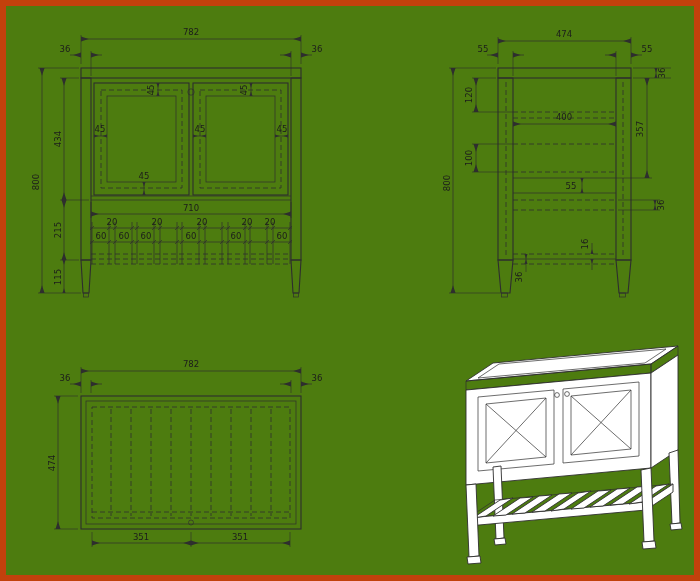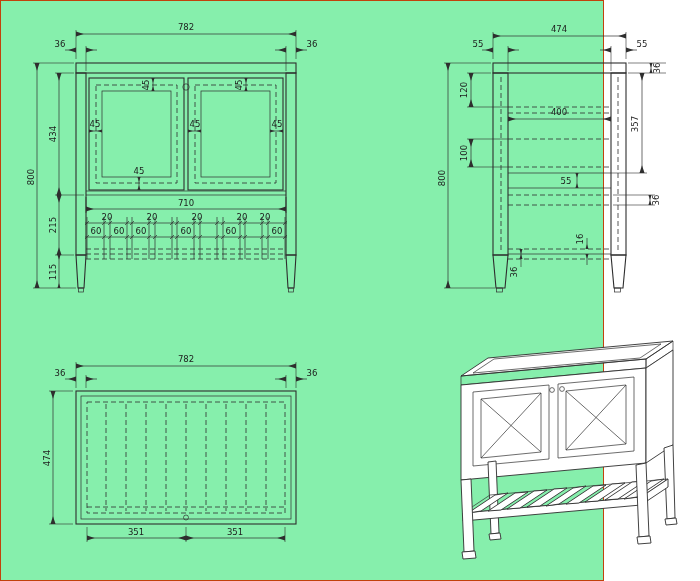--- a/index.html
+++ b/index.html
@@ -1,16 +1,16 @@
 <!DOCTYPE html>
 <html><head>
 <meta charset="utf-8">
 <style>
   html,body{margin:0;padding:0;background:#ffffff}
-  .canvas{position:relative;width:604px;height:581px;background:#86efac;border:1px solid #c2410c;box-sizing:border-box;font-family:"DejaVu Sans",sans-serif}
+  .canvas{position:relative;width:700px;height:581px;background:#4d7c0f;border:6px solid #c2410c;box-sizing:border-box;font-family:"DejaVu Sans",sans-serif}
   svg{display:block}
   .ln{stroke:#2e2e2e;stroke-width:1.1;fill:none}
   .th{stroke:#2e2e2e;stroke-width:.7;fill:none}
   .dash{stroke:#2e2e2e;stroke-width:.8;fill:none;stroke-dasharray:5 3}
   .ext{stroke:#2e2e2e;stroke-width:.6;fill:none}
   .dim{stroke:#2e2e2e;stroke-width:.7;fill:none}
   .wh{fill:#ffffff;stroke:#2e2e2e;stroke-width:.9}
   text{font-size:8.5px;fill:#1c1c1c;text-anchor:middle;font-family:"DejaVu Sans",sans-serif}
 </style>
 </head>

